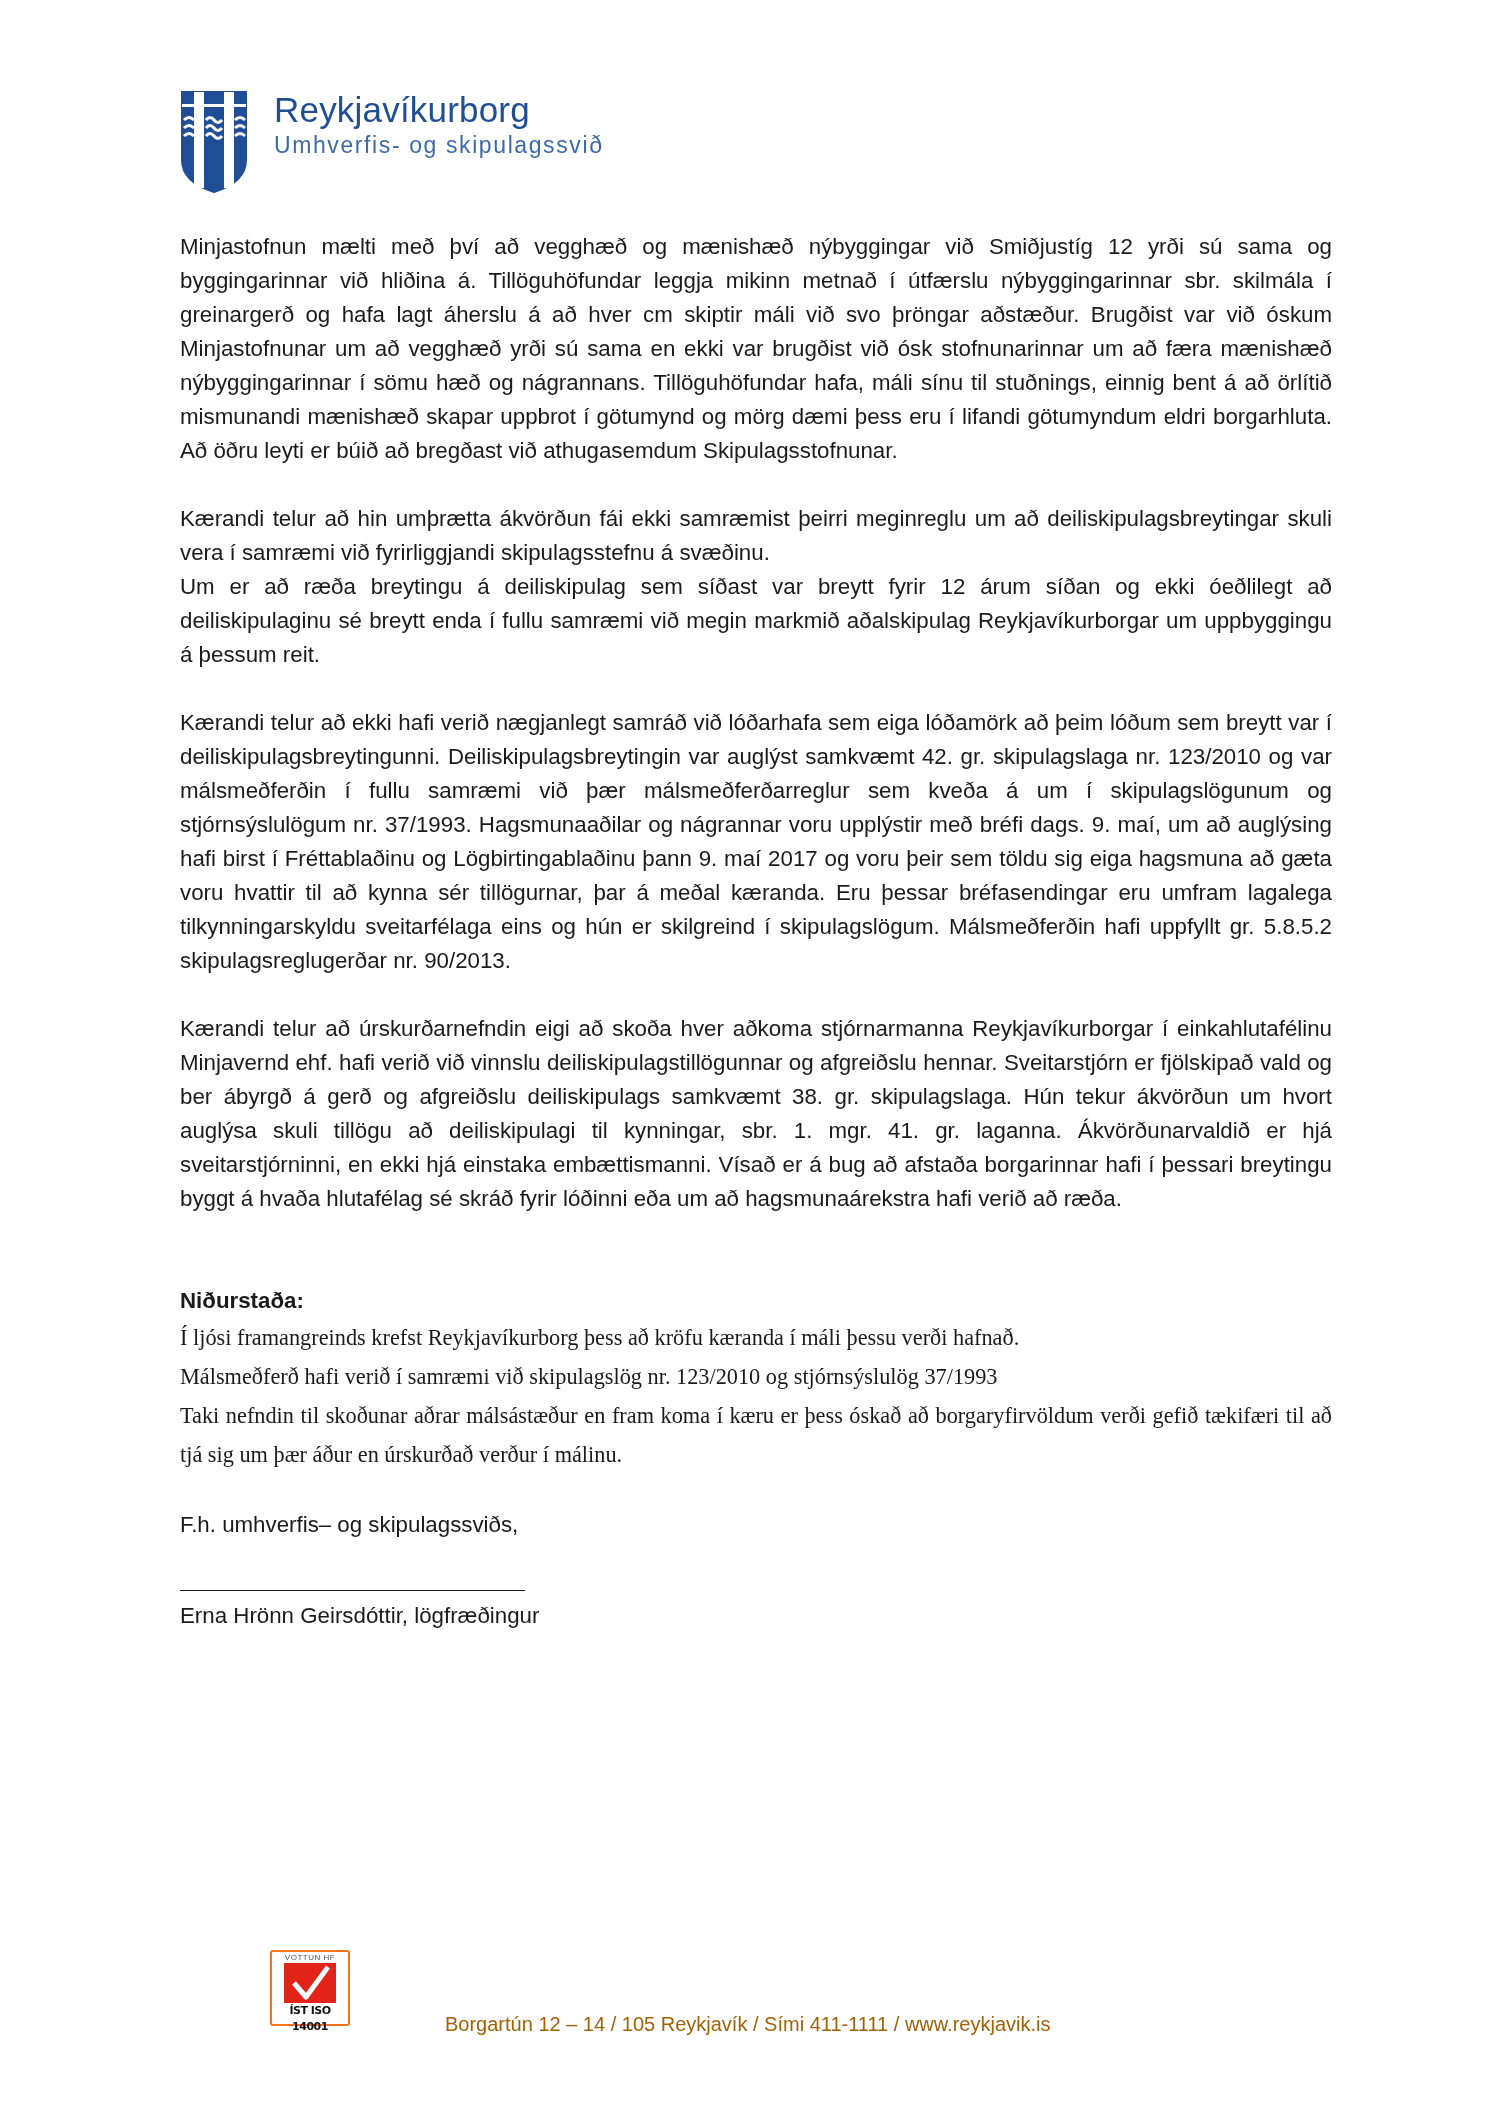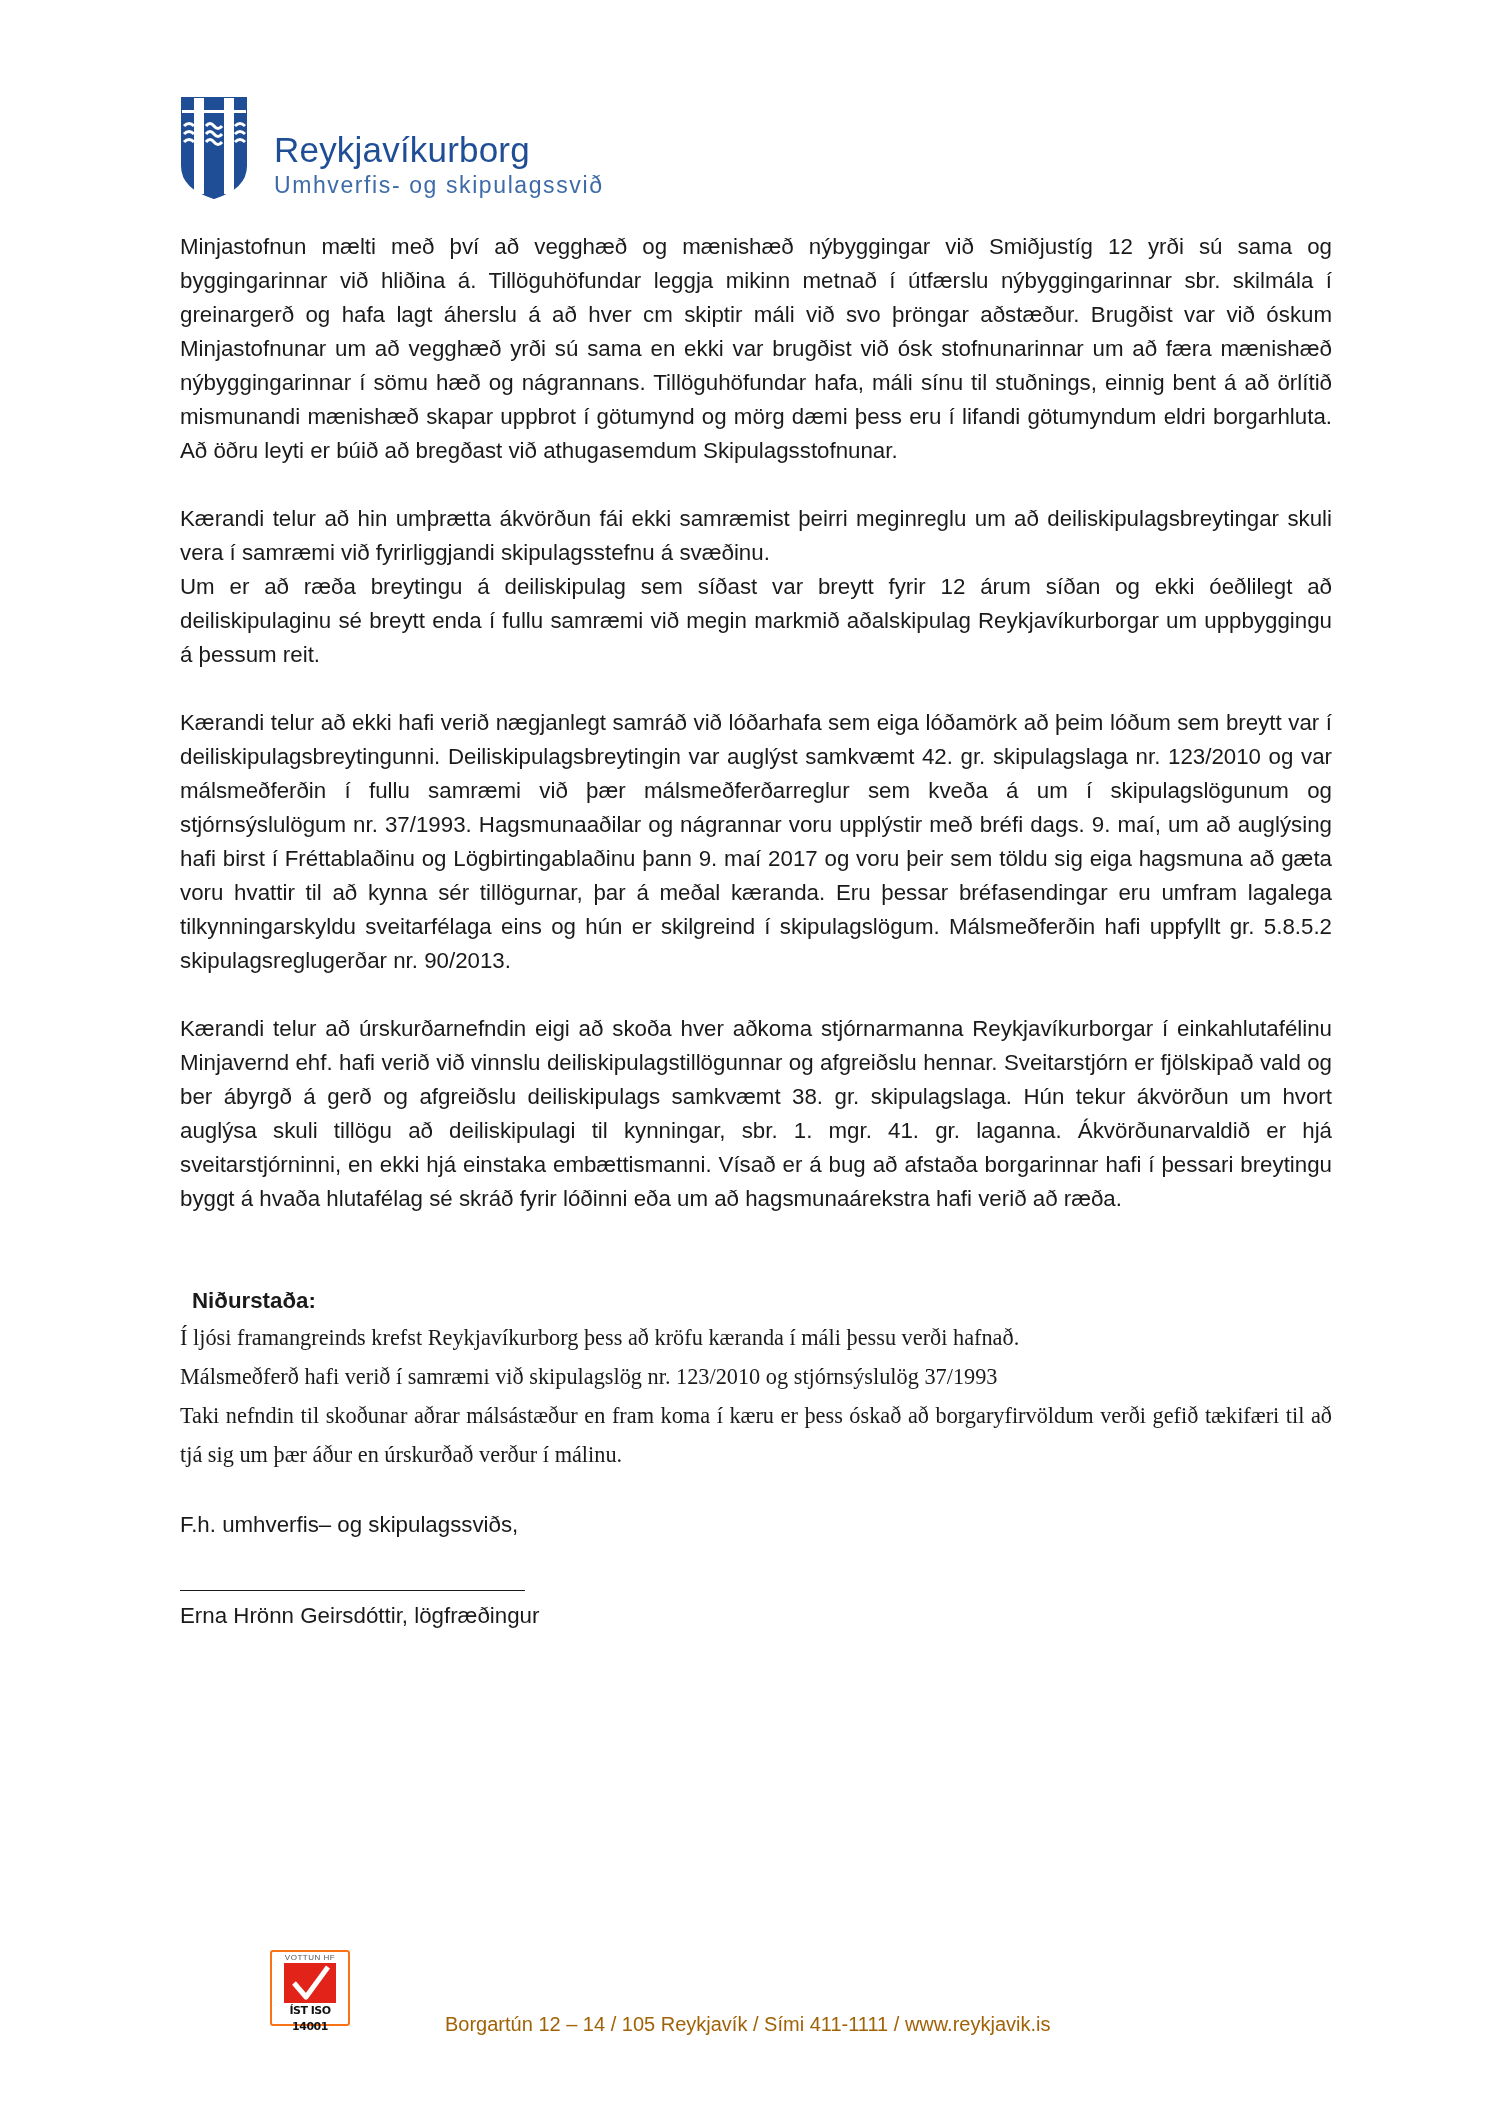--- a/index.html
+++ b/index.html
@@ -1,27 +1,27 @@
 <!DOCTYPE html>
 <html><head>
   <meta charset="utf-8">
   <style>
     html, body { margin: 0; padding: 0; background: #ffffff; }
     body { width: 1500px; height: 2122px; position: relative; overflow: hidden;
       font-family: "Liberation Sans", "DejaVu Sans", sans-serif; color: #1a1a1a; }
-    .header { position: absolute; left: 180px; top: 90px; height: 110px; display: flex; align-items: flex-end; }
+    .header { position: absolute; left: 180px; top: 90px; height: 110px; display: flex; align-items: flex-start; }
     .crest { width: 68px; height: 104px; }
     .brand { margin-left: 26px; display: flex; flex-direction: column; }
     .brand-name { font-size: 35px; color: #1f4e96; letter-spacing: 0.2px; line-height: 40px; }
     .brand-dept { font-size: 23px; color: #3d6ba8; letter-spacing: 1.6px; line-height: 30px; }
 
     .content { position: absolute; left: 180px; top: 230px; width: 1152px; font-size: 22.3px; line-height: 34px; }
     .para { text-align: justify; margin: 0; }
     .para.gap { margin-top: 34px; }
-    .heading { font-weight: bold; margin: 68px 0 0 12px; line-height: 34px; }
+    .heading { font-weight: bold; margin: 68px 0 0 0; line-height: 34px; }
     .concl { line-height: 39px; text-align: justify; margin: 0; font-family: Liberation Serif, serif; }
     .closing { margin-top: 34px; }
     .sig-line { margin-top: 48px; width: 345px; border-bottom: 1.5px solid #1a1a1a; height: 0; }
     .signer { margin-top: 8px; }
 
     .footer { position: absolute; left: 0; top: 1950px; width: 1500px; height: 120px; }
     .cert { position: absolute; left: 270px; top: 0; width: 80px; height: 76px; border: 2px solid #f97316; border-radius: 3px; background: #fff; box-sizing: border-box; }
     .cert-top { font-size: 8px; text-align: center; color: #555; line-height: 11px; letter-spacing: 0.5px; }
     .cert-box { margin: 0 auto; width: 52px; height: 40px; background: #e2231a; display: flex; align-items: center; justify-content: center; }
     .cert-bottom { font-size: 11px; font-weight: bold; text-align: center; color: #111; line-height: 16px; font-family: "DejaVu Sans", sans-serif; letter-spacing: -0.5px; }

